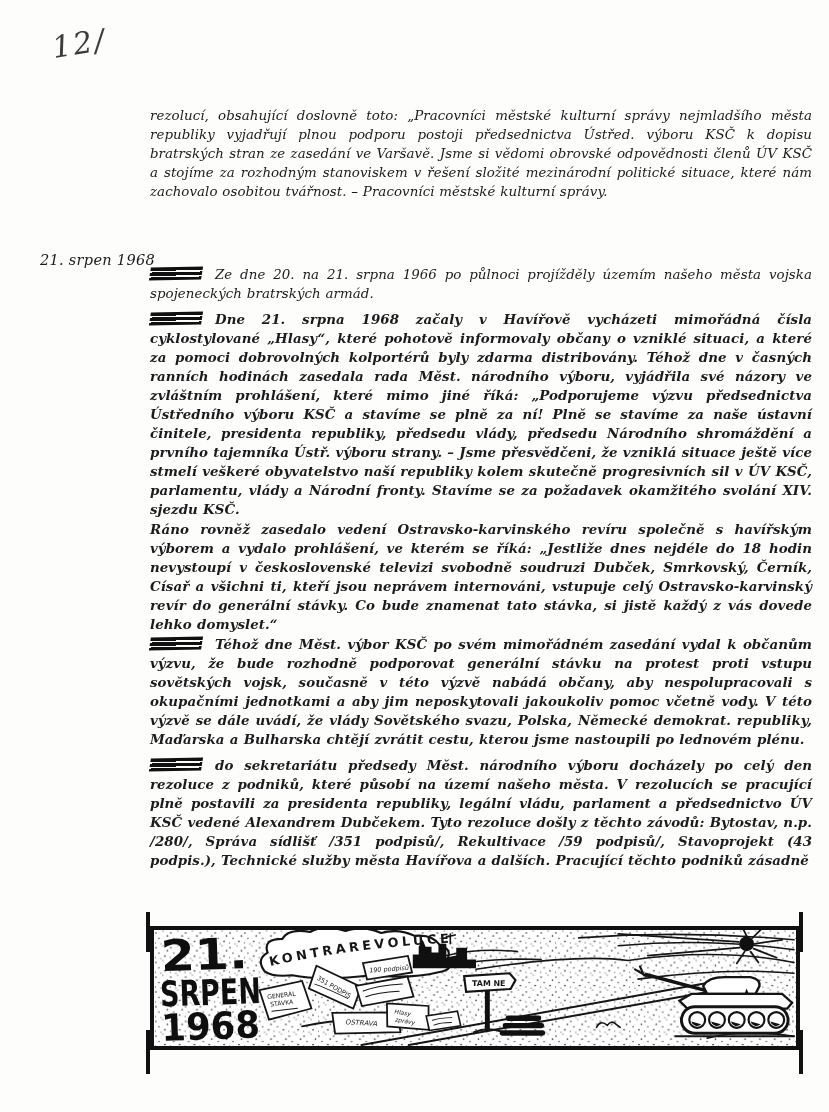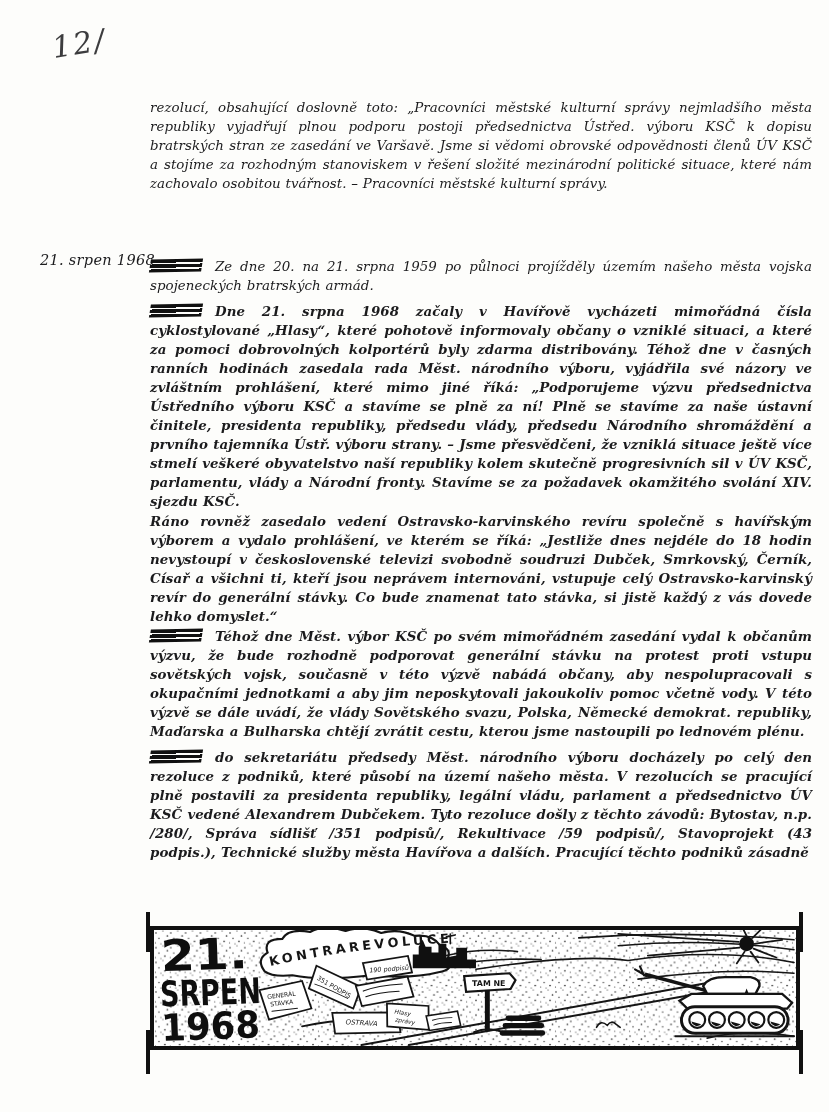--- a/index.html
+++ b/index.html
@@ -7,21 +7,21 @@
        font-family:"DejaVu Serif", serif;color:#1b1b1d;}
   .page{position:absolute;inset:0;}
   .page-number{position:absolute;left:52px;top:26px;font-size:30px;font-style:italic;
        color:#3c3c3e;transform:rotate(-9deg);letter-spacing:2px;}
   .margin-date{position:absolute;left:40px;top:252px;font-size:14.5px;font-style:italic;
        white-space:nowrap;letter-spacing:.3px;}
   .text-col{position:absolute;left:150px;width:662px;font-size:13.4px;line-height:19px;
        font-style:italic;letter-spacing:.05px;word-spacing:.5px;text-align:justify;}
   .intro{top:90px;}
   .flow{top:249px;}
-  .para{margin:8px 0 0 0;}
+  .para{margin:16px 0 0 0;}
   .para + .para{margin-top:7px;font-weight:bold;}
   .para.tight{margin-top:1px;}
   .pmarker{display:inline-block;width:52px;height:13px;margin-right:13px;vertical-align:-1px;
        background:linear-gradient(to bottom,#101010 0 3.5px,transparent 3.5px 5px,
                   #101010 5px 8.5px,transparent 8.5px 10px,#101010 10px 13px);
        transform:skewX(-10deg) rotate(-1.2deg);}
   .ill-wrap{position:absolute;left:150px;top:926px;width:650px;height:124px;
        border:4px solid #111;box-sizing:border-box;background:#fff;}
   .tick{position:absolute;width:4px;background:#111;}
   .tick.tl{left:146px;top:912px;height:40px;}
@@ -40,21 +40,21 @@
 
   <div class="page-number">12/</div>
 
   <div class="margin-date">21. srpen 1968</div>
 
   <div class="text-col intro">
     <div class="para"><span>rezolucí, obsahující doslovně toto: „Pracovníci městské kulturní správy nejmladšího města republiky vyjadřují plnou podporu postoji předsednictva Ústřed. výboru KSČ k dopisu bratrských stran ze zasedání ve Varšavě. Jsme si vědomi obrovské odpovědnosti členů ÚV KSČ a stojíme za rozhodným stanoviskem v řešení složité mezinárodní politické situace, které nám zachovalo osobitou tvářnost. – Pracovníci městské kulturní správy.</span></div>
   </div>
 
   <div class="text-col flow">
-    <div class="para"><span class="pmarker"></span><span>Ze dne 20. na 21. srpna 1959 po půlnoci projížděly územím našeho města vojska spojeneckých bratrských armád.</span></div>
+    <div class="para"><span class="pmarker"></span><span>Ze dne 20. na 21. srpna 1966 po půlnoci projížděly územím našeho města vojska spojeneckých bratrských armád.</span></div>
     <div class="para"><span class="pmarker"></span><span>Dne 21. srpna 1968 začaly v Havířově vycházeti mimořádná čísla cyklostylované „Hlasy“, které pohotově informovaly občany o vzniklé situaci, a které za pomoci dobrovolných kolportérů byly zdarma distribovány. Téhož dne v časných ranních hodinách zasedala rada Měst. národního výboru, vyjádřila své názory ve zvláštním prohlášení, které mimo jiné říká: „Podporujeme výzvu předsednictva Ústředního výboru KSČ a stavíme se plně za ní! Plně se stavíme za naše ústavní činitele, presidenta republiky, předsedu vlády, předsedu Národního shromáždění a prvního tajemníka Ústř. výboru strany. – Jsme přesvědčeni, že vzniklá situace ještě více stmelí veškeré obyvatelstvo naší republiky kolem skutečně progresivních sil v ÚV KSČ, parlamentu, vlády a Národní fronty. Stavíme se za požadavek okamžitého svolání XIV. sjezdu KSČ.</span></div>
     <div class="para tight"><span>Ráno rovněž zasedalo vedení Ostravsko-karvinského revíru společně s havířským výborem a vydalo prohlášení, ve kterém se říká: „Jestliže dnes nejdéle do 18 hodin nevystoupí v československé televizi svobodně soudruzi Dubček, Smrkovský, Černík, Císař a všichni ti, kteří jsou neprávem internováni, vstupuje celý Ostravsko-karvinský revír do generální stávky. Co bude znamenat tato stávka, si jistě každý z vás dovede lehko domyslet.“</span></div>
     <div class="para tight"><span class="pmarker"></span><span>Téhož dne Měst. výbor KSČ po svém mimořádném zasedání vydal k občanům výzvu, že bude rozhodně podporovat generální stávku na protest proti vstupu sovětských vojsk, současně v této výzvě nabádá občany, aby nespolupracovali s okupačními jednotkami a aby jim neposkytovali jakoukoliv pomoc včetně vody. V této výzvě se dále uvádí, že vlády Sovětského svazu, Polska, Německé demokrat. republiky, Maďarska a Bulharska chtějí zvrátit cestu, kterou jsme nastoupili po lednovém plénu.</span></div>
     <div class="para"><span class="pmarker"></span><span>do sekretariátu předsedy Měst. národního výboru docházely po celý den rezoluce z podniků, které působí na území našeho města. V rezolucích se pracující plně postavili za presidenta republiky, legální vládu, parlament a předsednictvo ÚV KSČ vedené Alexandrem Dubčekem. Tyto rezoluce došly z těchto závodů: Bytostav, n.p. /280/, Správa sídlišť /351 podpisů/, Rekultivace /59 podpisů/, Stavoprojekt (43 podpis.), Technické služby města Havířova a dalších. Pracující těchto podniků zásadně</span></div>
   </div>
 
   <div class="tick tl"></div>
   <div class="tick bl"></div>
   <div class="tick tr"></div>
   <div class="tick br"></div>

